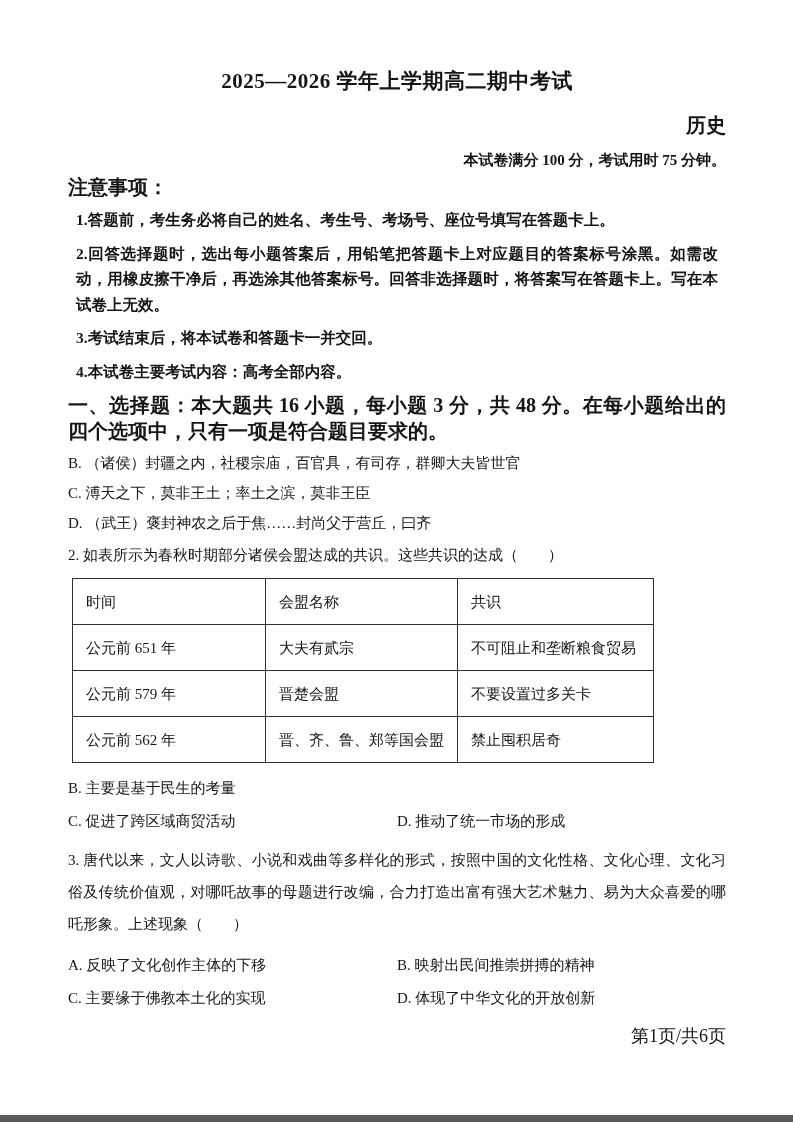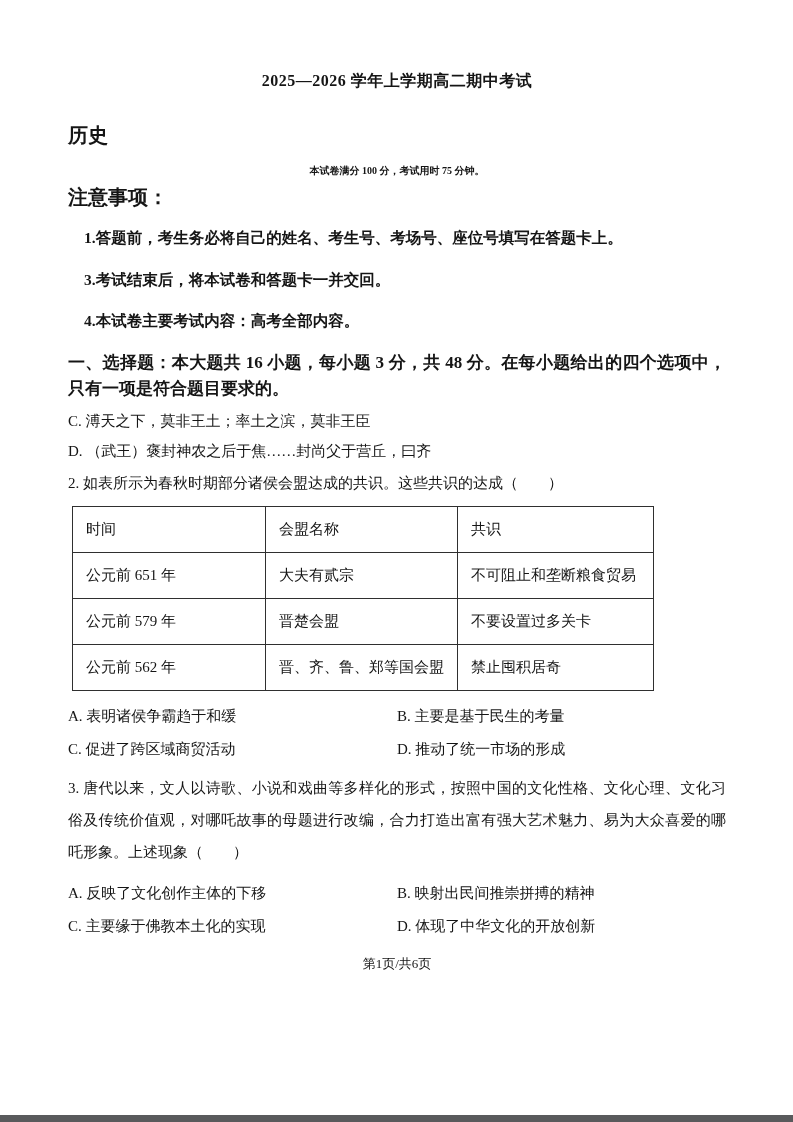--- a/index.html
+++ b/index.html
@@ -7,41 +7,41 @@
     width: 793px;
     height: 1122px;
     background: #ffffff;
     font-family: "Liberation Serif", "DejaVu Serif", serif;
     color: #151515;
     position: relative;
     overflow: hidden;
   }
   .page { padding: 68px 67px 0 68px; }
   .title {
-    font-size: 16px; font-weight: bold; text-align: center;
+    font-size: 21px; font-weight: bold; text-align: center;
     margin: 0; line-height: 26px; letter-spacing: 0.5px;
   }
   .subject {
-    font-size: 20px; font-weight: bold; text-align: left;
-    margin: 28px 0 0; line-height: 26px;
+    font-size: 20px; font-weight: bold; text-align: right;
+    margin: 18px 0 0; line-height: 26px;
   }
   .exam-info {
-    font-size: 10px; font-weight: bold; text-align: center;
+    font-size: 15px; font-weight: bold; text-align: right;
     margin: 12px 0 0; line-height: 21px;
   }
   .notice-heading {
     font-size: 20px; font-weight: bold;
     margin: 5px 0 0; line-height: 23px;
   }
   .notice {
     font-size: 15.5px; font-weight: bold;
-    margin: 16px; line-height: 25.5px; text-align: justify;
+    margin: 8px; line-height: 25.5px; text-align: justify;
   }
   .section-heading {
-    font-size: 17px; font-weight: bold;
+    font-size: 20px; font-weight: bold;
     margin: 3px 0 0; line-height: 26px; text-align: justify;
   }
   .qline { font-size: 15px; margin: 9px 0 0; line-height: 21px; }
   .stem1 { margin-top: 11px; }
   .q-table {
     border-collapse: collapse;
     margin: 12px 0 0 4px;
     table-layout: fixed;
   }
   .q-table td {
@@ -64,22 +64,22 @@
   .opt-grid p { margin: 0; }
   .og-first { margin-top: 15px; }
   .og-next { margin-top: 12px; }
   .stem-wrap {
     font-size: 15px;
     line-height: 32px;
     text-align: justify;
     margin: 12px 0 0;
   }
   .page-footer {
-    text-align: center;
-    font-size: 13px;
+    text-align: right;
+    font-size: 18px;
     margin: 17px 0 0;
     line-height: 20px;
   }
   .bottom-bar {
     position: absolute;
     left: 0; bottom: 0;
     width: 100%; height: 7px;
     background: #595a5c;
   }
 </style>
@@ -87,25 +87,27 @@
 <body>
 
 <div class="page">
 
   <h1 class="title">2025—2026 学年上学期高二期中考试</h1>
   <h2 class="subject">历史</h2>
   <p class="exam-info">本试卷满分 100 分，考试用时 75 分钟。</p>
 
   <p class="notice-heading">注意事项：</p>
   <p class="notice">1.答题前，考生务必将自己的姓名、考生号、考场号、座位号填写在答题卡上。</p>
+  <p class="notice">2.回答选择题时，选出每小题答案后，用铅笔把答题卡上对应题目的答案标号涂黑。如需改动，用橡皮擦干净后，再选涂其他答案标号。回答非选择题时，将答案写在答题卡上。写在本试卷上无效。</p>
   <p class="notice">3.考试结束后，将本试卷和答题卡一并交回。</p>
   <p class="notice">4.本试卷主要考试内容：高考全部内容。</p>
 
   <p class="section-heading">一、选择题：本大题共 16 小题，每小题 3 分，共 48 分。在每小题给出的四个选项中，只有一项是符合题目要求的。</p>
 
+  <p class="qline">B. （诸侯）封疆之内，社稷宗庙，百官具，有司存，群卿大夫皆世官</p>
   <p class="qline">C. 溥天之下，莫非王土；率土之滨，莫非王臣</p>
   <p class="qline">D. （武王）褒封神农之后于焦……封尚父于营丘，曰齐</p>
 
   <p class="qline stem1">2. 如表所示为春秋时期部分诸侯会盟达成的共识。这些共识的达成（　　）</p>
 
   <table class="q-table">
     <tbody>
       <tr>
         <td class="c1">时间</td>
         <td class="c2">会盟名称</td>
@@ -123,21 +125,20 @@
       </tr>
       <tr>
         <td class="c1">公元前 562 年</td>
         <td class="c2">晋、齐、鲁、郑等国会盟</td>
         <td class="c3">禁止囤积居奇</td>
       </tr>
     </tbody>
   </table>
 
   <div class="opt-grid og-first">
-    <p>A. 表明诸侯争霸趋于和缓</p>
     <p>B. 主要是基于民生的考量</p>
   </div>
   <div class="opt-grid og-next">
     <p>C. 促进了跨区域商贸活动</p>
     <p>D. 推动了统一市场的形成</p>
   </div>
 
   <p class="stem-wrap">3. 唐代以来，文人以诗歌、小说和戏曲等多样化的形式，按照中国的文化性格、文化心理、文化习俗及传统价值观，对哪吒故事的母题进行改编，合力打造出富有强大艺术魅力、易为大众喜爱的哪吒形象。上述现象（　　）</p>
 
   <div class="opt-grid og-first">

